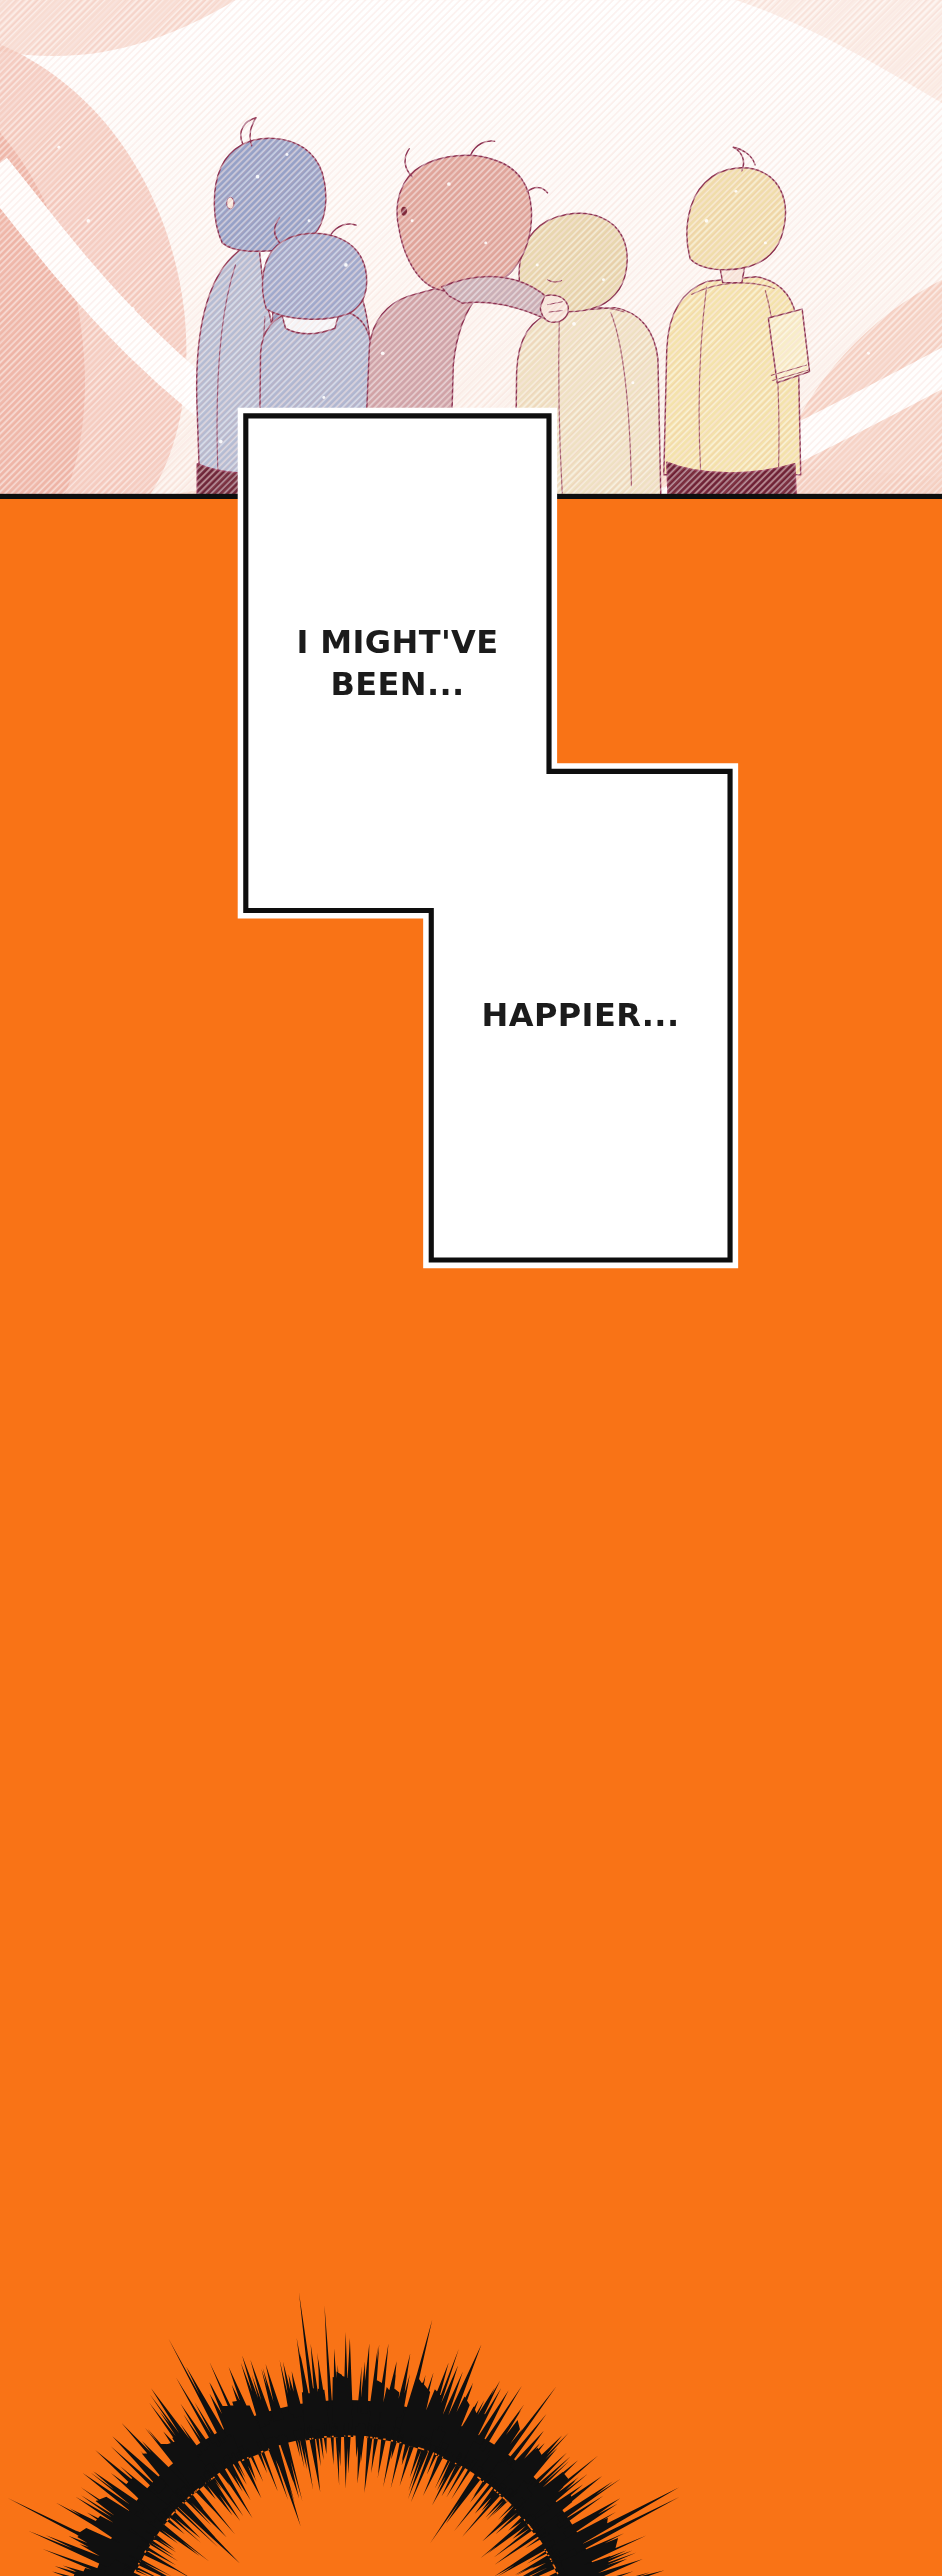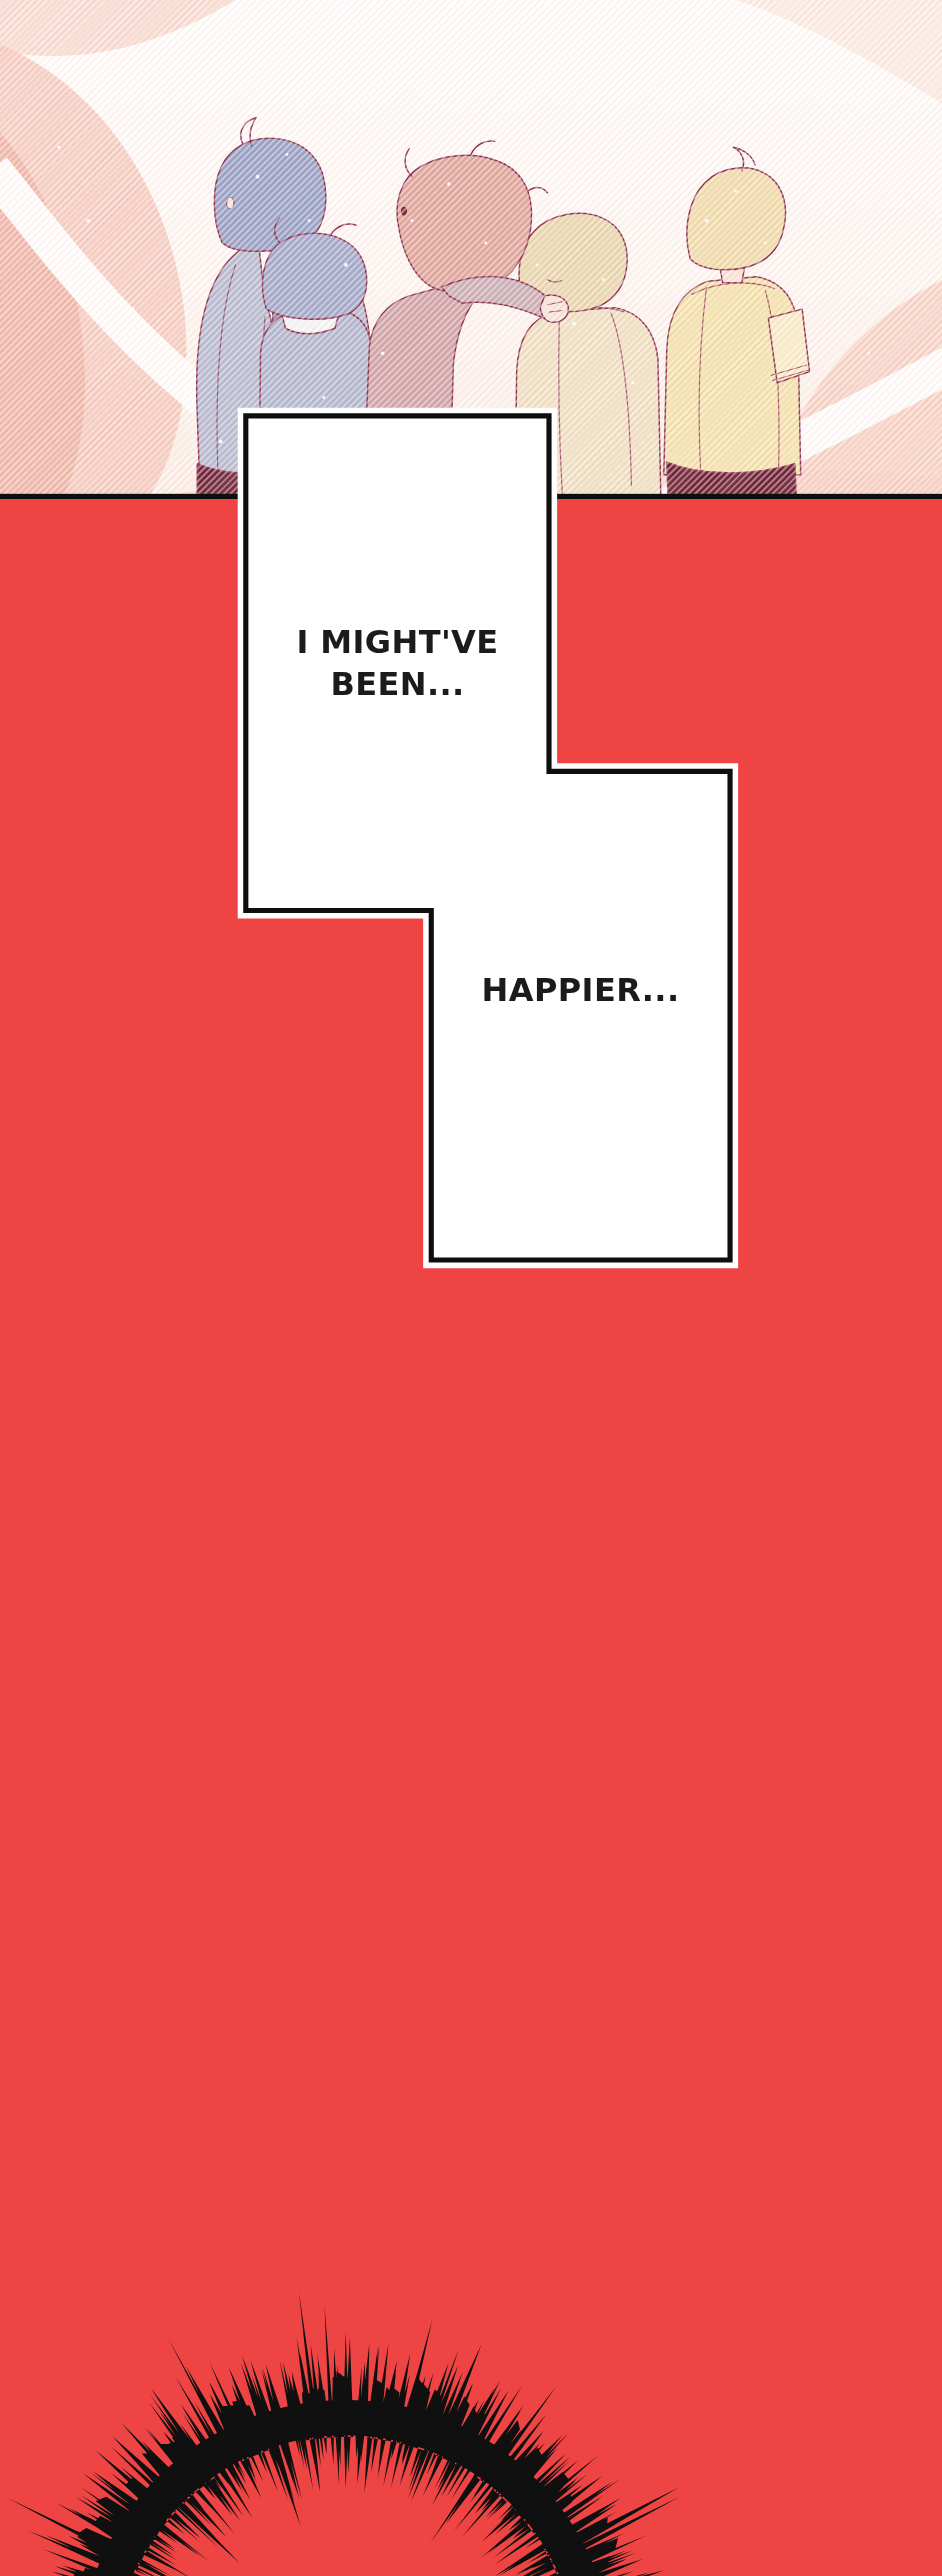--- a/index.html
+++ b/index.html
@@ -1,25 +1,25 @@
 <!DOCTYPE html>
 <html style="font-size:11.8px"><head>
 <meta charset="utf-8">
 <style>
   html,body{margin:0;padding:0;background:#ffffff;}
-  .page{position:relative;width:942px;height:2576px;background:#ef4444;overflow:hidden;
+  .page{position:relative;width:942px;height:2576px;background:#f97316;overflow:hidden;
         font-family:"DejaVu Sans",sans-serif;}
   .panel{position:absolute;left:0;top:0;width:942px;height:499px;z-index:1;}
   .panel svg{display:block;width:942px;height:499px;}
   .overlay{position:absolute;left:0;top:0;width:942px;height:2576px;z-index:2;pointer-events:none;}
   .speech{position:absolute;z-index:3;display:flex;align-items:center;justify-content:center;
           text-align:center;color:#1b1b1b;font-weight:700;font-size:32px;line-height:1.3;
           letter-spacing:0.4px;white-space:pre-line;}
   .speech-1{left:246px;top:416px;width:303px;height:495px;}
-  .speech-2{left:431px;top:746px;width:299px;height:489px;}
+  .speech-2{left:431px;top:771px;width:299px;height:489px;}
 </style>
 </head>
 <body>
 
 <div class="page">
 
   <div class="panel">
     <svg viewBox="0 0 1280 678">
       <defs>
         <linearGradient id="bgGrad" x1="0" y1="0" x2="0" y2="1">

